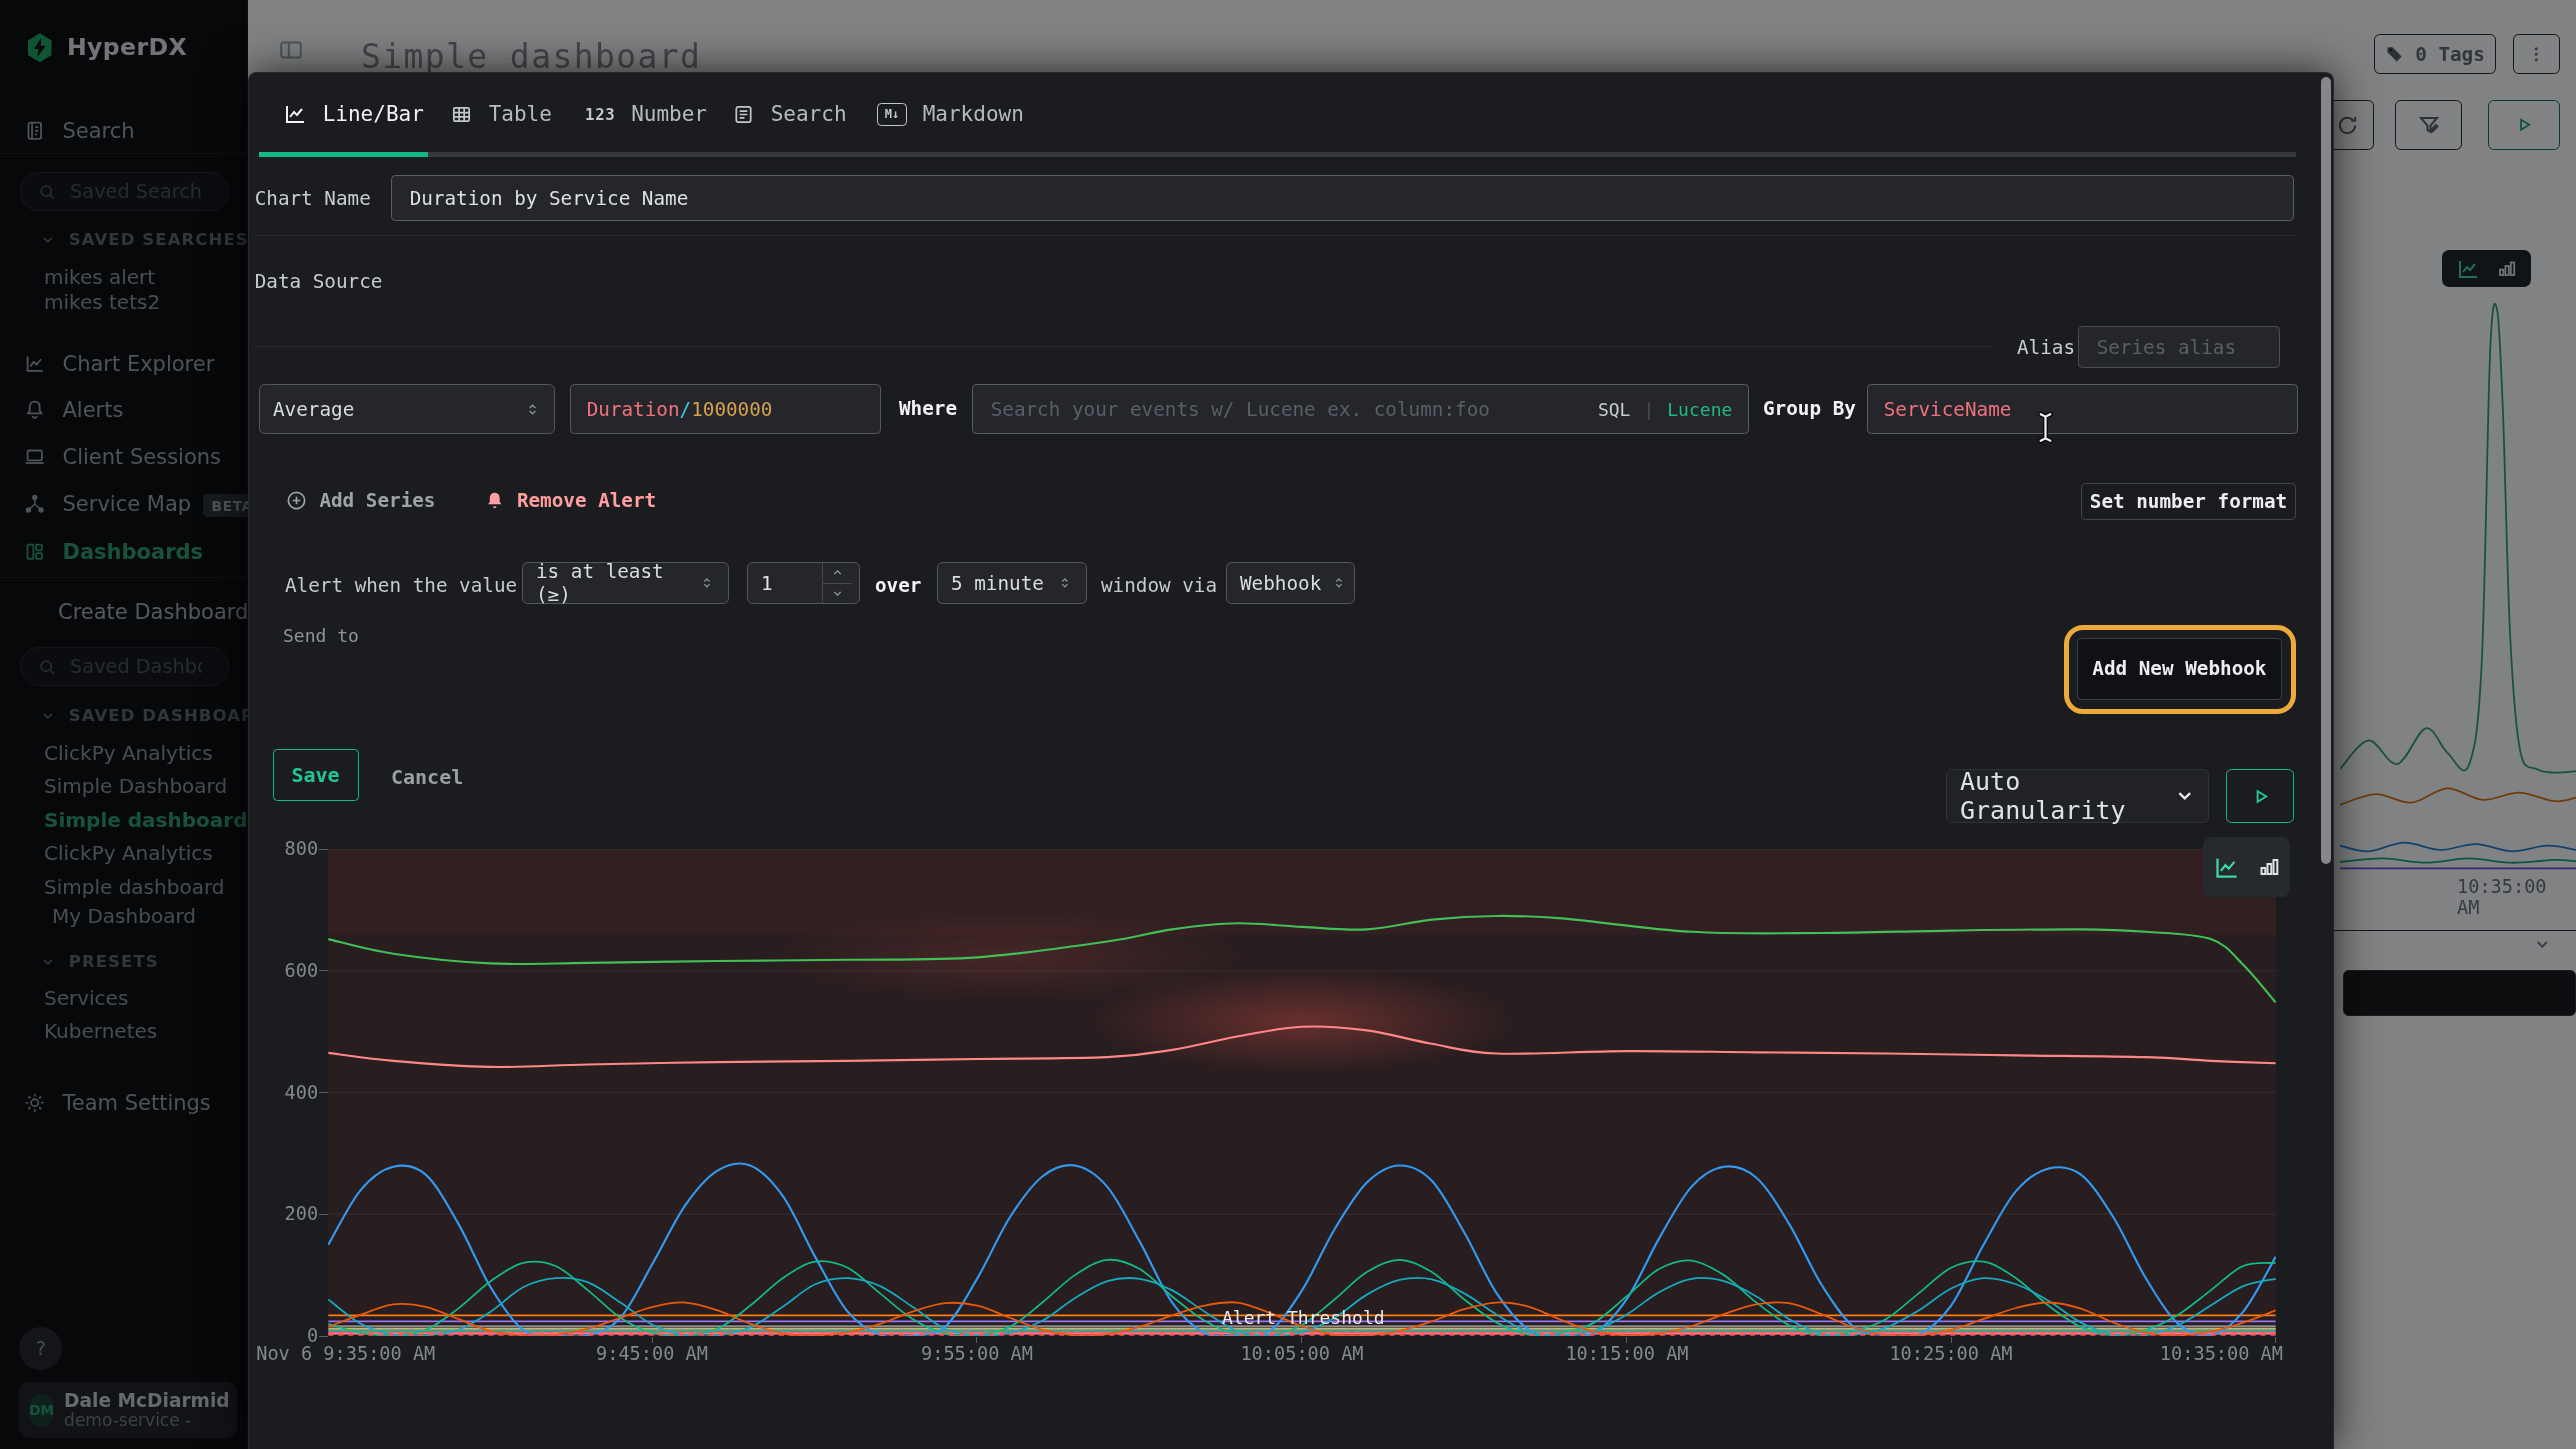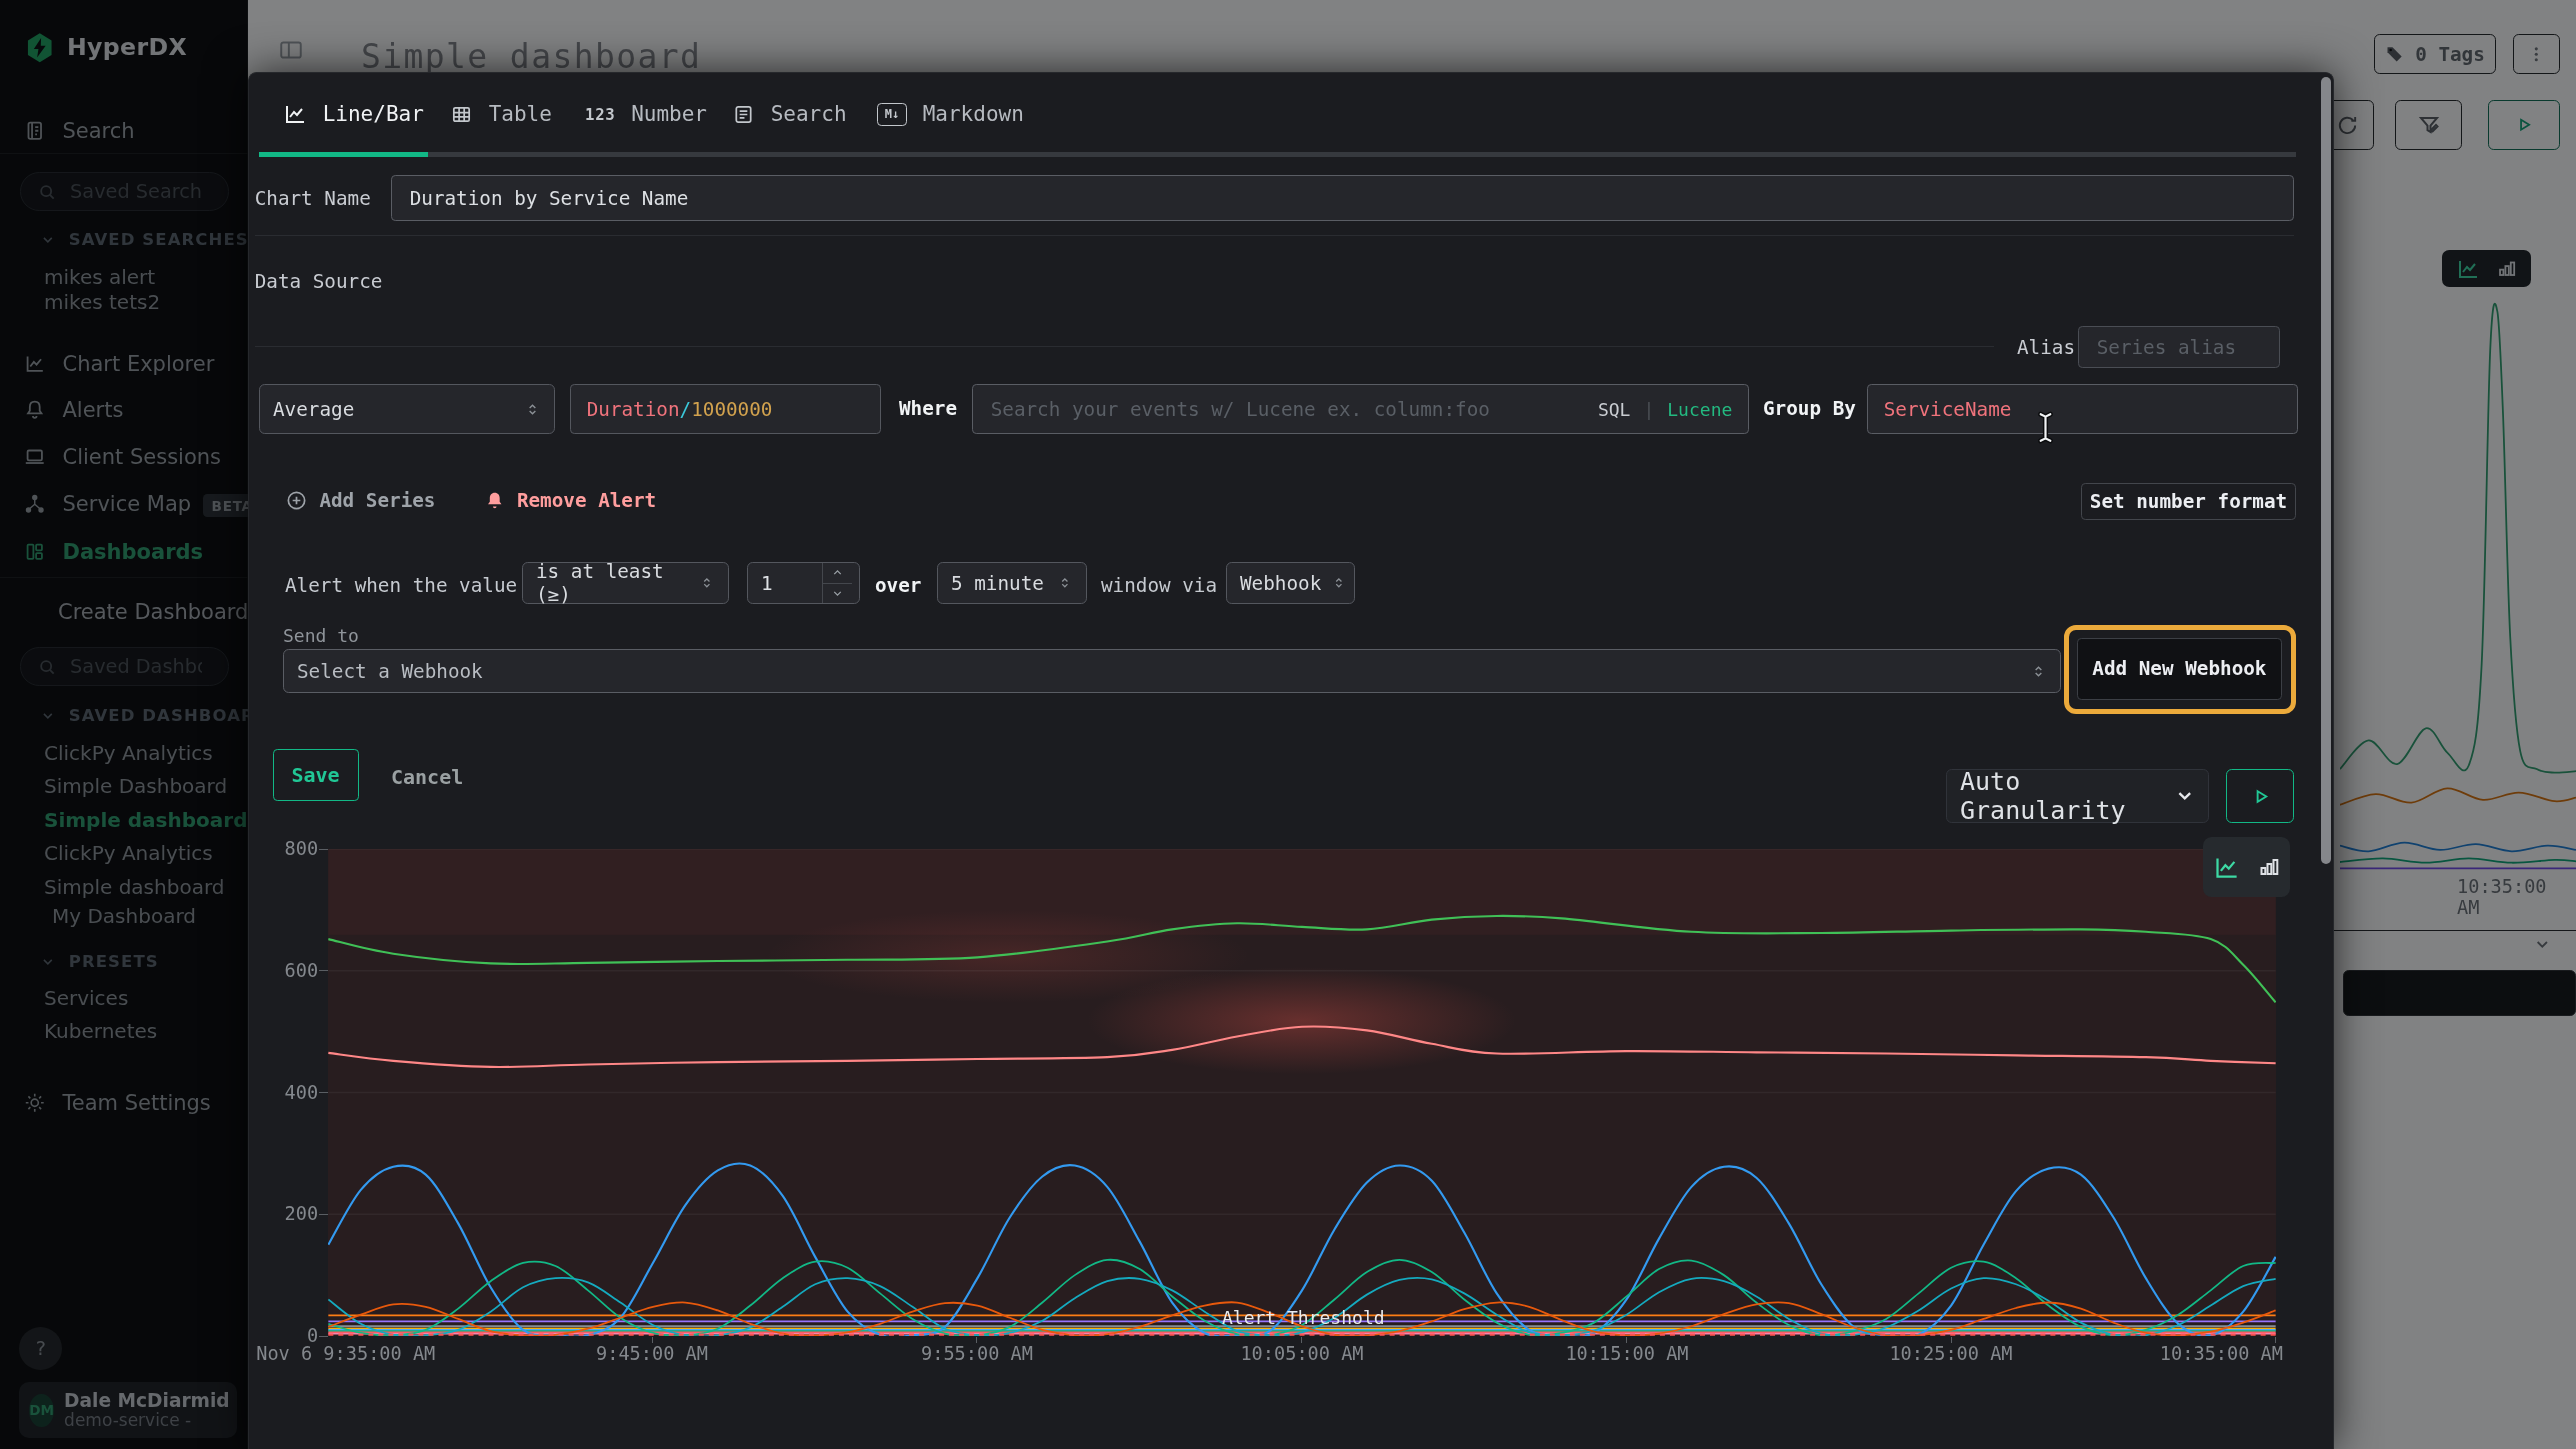--- a/index.html
+++ b/index.html
@@ -56,21 +56,21 @@
   .chev{color:#8b9096;flex:none;}
   .badge-schema{background:#5b5f66;color:#eceef0;font-size:16.5px;padding:2.9px 10px;border-radius:3.6px;}
   .divider{position:absolute;height:0.7px;background:#2a2c31;}
   .tok-field{color:#f0737c;} .tok-op{color:#3bc9db;} .tok-num{color:#d2a24e;}
   .ghostbtn{border:1.4px solid #43464c;border-radius:4.3px;background:transparent;color:#eceef2;font-weight:bold;font-size:19.3px;display:flex;align-items:center;justify-content:center;}
   .linkbtn{display:flex;align-items:center;gap:11.4px;font-size:19.3px;cursor:pointer;}
   .savebtn{border:1.8px solid #12b886;color:#21c795;border-radius:4.3px;background:transparent;font-size:20px;font-weight:bold;display:flex;align-items:center;justify-content:center;}
   .spin{width:30px;border-left:1.4px solid #44474d;display:flex;flex-direction:column;align-self:stretch;}
   .spin div{flex:1;display:flex;align-items:center;justify-content:center;color:#9aa0a6;}
   .spin div:first-child{border-bottom:1.4px solid #44474d;}
-  .ring{position:absolute;border:5.7px solid #ecaa3b;border-radius:12px;z-index:80;}
+  .ring{position:absolute;border:5.7px solid #ecaa3b;border-radius:19px;z-index:80;}
   .chart-wrap{position:absolute;left:79px;top:776px;width:1948px;height:487px;background:#281d1f;overflow:hidden;}
   .ylab{position:absolute;width:62px;text-align:right;font-size:18.6px;color:#84888d;}
   .xlab{position:absolute;top:1270px;font-size:18.6px;color:#84888d;white-space:nowrap;}
   .ytick{position:absolute;width:8.6px;height:1.4px;background:#5a5e63;}
   .xtick{position:absolute;width:1.4px;height:6.4px;background:#5a5e63;top:1264px;}
   .thresh-lab{position:absolute;font-size:18px;color:#e8eaed;z-index:5;}
   .ct-toggle{position:absolute;left:1954px;top:764px;width:87px;height:60px;background:#262a2e;border-radius:8.6px;display:flex;align-items:center;justify-content:center;gap:17px;z-index:6;}
 </style>
 </head>
 <body>
@@ -412,26 +412,20 @@
     </div>
     <div class="abs" style="left:852px;top:501px;color:#c6cad0;font-size:19.3px;">window via</div>
     <div class="selbox abs" style="left:977px;top:489px;width:129px;height:42px;">
       <span style="flex:1;">Webhook</span>
       <svg class="chev" width="15.7" height="15.7" viewBox="0 0 24 24" stroke="#8b9096" fill="none" stroke-width="2">
           <path d="M8 10l4-4 4 4M8 14l4 4 4-4"></path>
         </svg>
     </div>
 
     <div class="abs" style="left:34px;top:552px;color:#8f949a;font-size:18px;">Send to</div>
-    <div class="selbox abs" style="left:34px;top:576px;width:1778px;height:44px;border-color:#5a5d64;color:#b9bdc3;">
-      <span style="flex:1;">Select a Webhook</span>
-      <svg class="chev" width="17" height="17" viewBox="0 0 24 24" stroke="#8b9096" fill="none" stroke-width="2">
-          <path d="M8 10l4-4 4 4M8 14l4 4 4-4"></path>
-        </svg>
-    </div>
     <div class="ring" style="left:1815px;top:552px;width:232px;height:89px;">
       <div class="ghostbtn" style="position:absolute;left:7.9px;top:7.9px;width:205px;height:62px;background:#101114;border-color:#3c3f45;">
         <span>Add New Webhook</span>
       </div>
     </div>
 
     <div class="savebtn abs" style="left:23.6px;top:676px;width:86px;height:52px;">
       <span>Save</span>
     </div>
     <div class="abs" style="left:142px;top:692px;color:#9aa0a2;font-size:20px;font-weight:bold;cursor:pointer;">Cancel</div>

